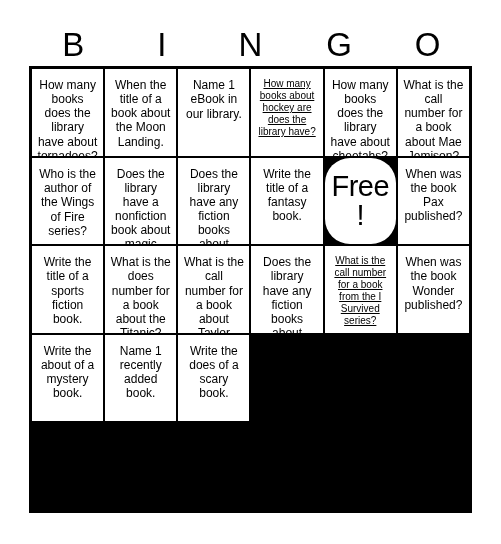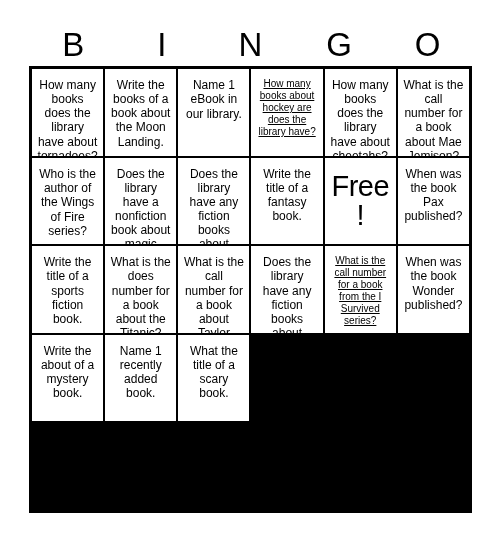--- a/index.html
+++ b/index.html
@@ -81,20 +81,21 @@
 
   
   .size-sm .cell-text { font-size: 10px; line-height: 1.20; text-decoration: underline; }
   .size-md .cell-text { font-size: 12px; line-height: 1.18; }
   .size-lg .cell-text { font-size: 12px; line-height: 1.20; }
 
   
   .cell.free {
     align-items: center;
     padding: 4px;
+    border-radius: 25px;
   }
   .cell.free .cell-text {
     font-size: 29px;
     line-height: 1;
     letter-spacing: -0.5px;
   }
 </style>
 </head>
 <body>
 
@@ -106,21 +107,21 @@
       <div class="header-cell">N</div>
       <div class="header-cell">G</div>
       <div class="header-cell">O</div>
     </div>
 
   <div class="grid">
       <div class="cell size-md">
         <span class="cell-text">How many books does the library have about tornadoes?</span>
       </div>
       <div class="cell size-md">
-        <span class="cell-text">Write the books of a book about the Moon Landing.</span>
+        <span class="cell-text">When the title of a book about the Moon Landing.</span>
       </div>
       <div class="cell size-lg">
         <span class="cell-text">Name 1 eBook in our library.</span>
       </div>
       <div class="cell size-sm">
         <span class="cell-text">How many books about hockey are does the library have?</span>
       </div>
       <div class="cell size-md">
         <span class="cell-text">How many books does the library have about cheetahs?</span>
       </div>
@@ -163,17 +164,17 @@
       <div class="cell size-md">
         <span class="cell-text">When was the book Wonder published?</span>
       </div>
       <div class="cell size-md">
         <span class="cell-text">Write the about of a mystery book.</span>
       </div>
       <div class="cell size-md">
         <span class="cell-text">Name 1 recently added book.</span>
       </div>
       <div class="cell size-md">
-        <span class="cell-text">What the title of a scary book.</span>
+        <span class="cell-text">Write the does of a scary book.</span>
       </div>
     </div>
 
 </div>
 
 </body></html>

